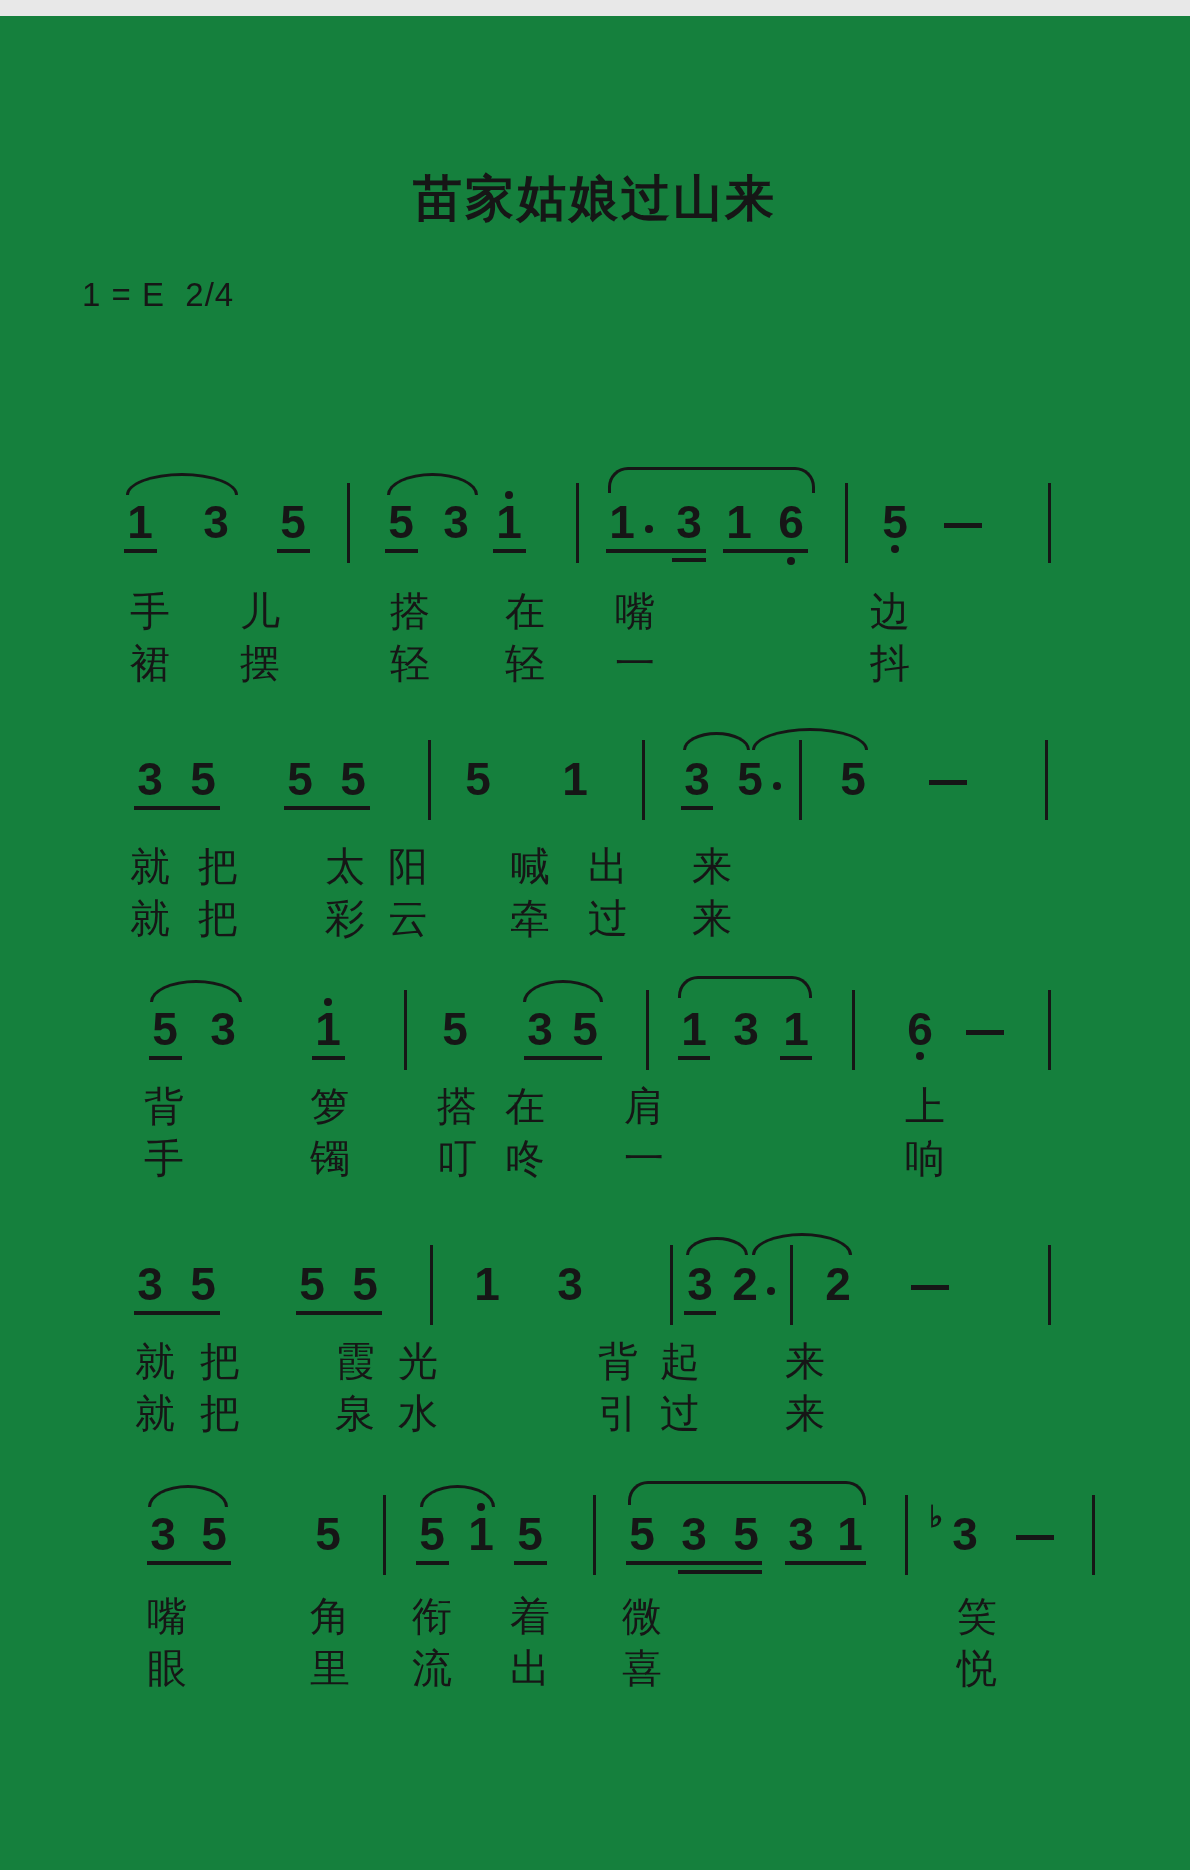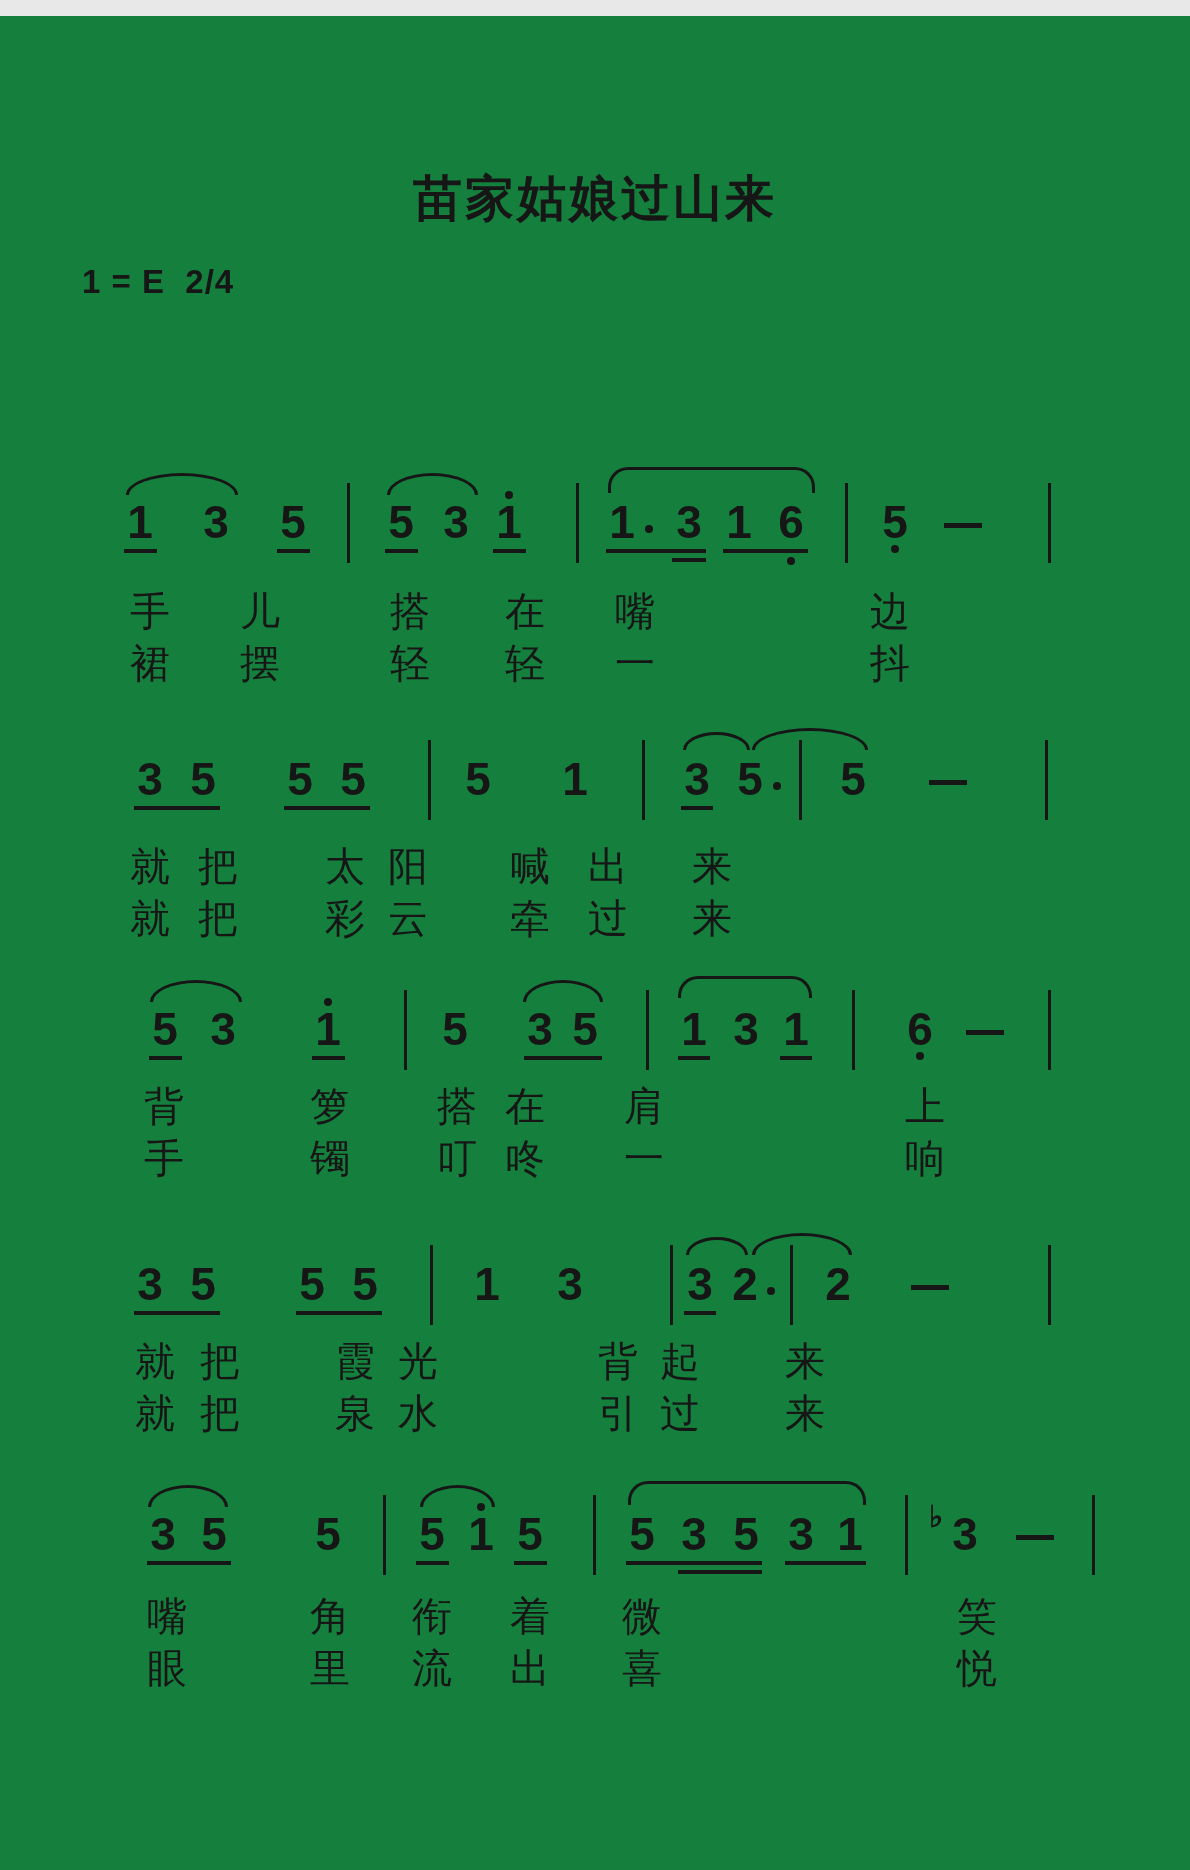--- a/index.html
+++ b/index.html
@@ -6,21 +6,21 @@
   .page{
     position:relative;width:1190px;height:1870px;margin:16px auto;
     background:#15803d;color:#161616;overflow:hidden;
     font-family:"Liberation Sans",sans-serif;
   }
   .title{
     position:absolute;top:150px;left:0;width:100%;text-align:center;
     font-size:49px;font-weight:600;letter-spacing:3px;color:#161616;
   }
   .keytime{
-    position:absolute;left:82px;top:247px;font-size:33px;font-weight:700;
+    position:absolute;left:82px;top:260px;font-size:33px;font-weight:400;
     letter-spacing:1px;white-space:pre;color:#161616;
   }
   .credits{
     position:absolute;right:252px;top:249px;font-size:33px;font-weight:500;
     letter-spacing:2px;white-space:pre;color:#161616;
   }
   .stage{position:absolute;inset:0;}
   .note{
     position:absolute;transform:translateX(-50%);
     font-family:"Liberation Sans",sans-serif;font-weight:700;font-size:46px;

